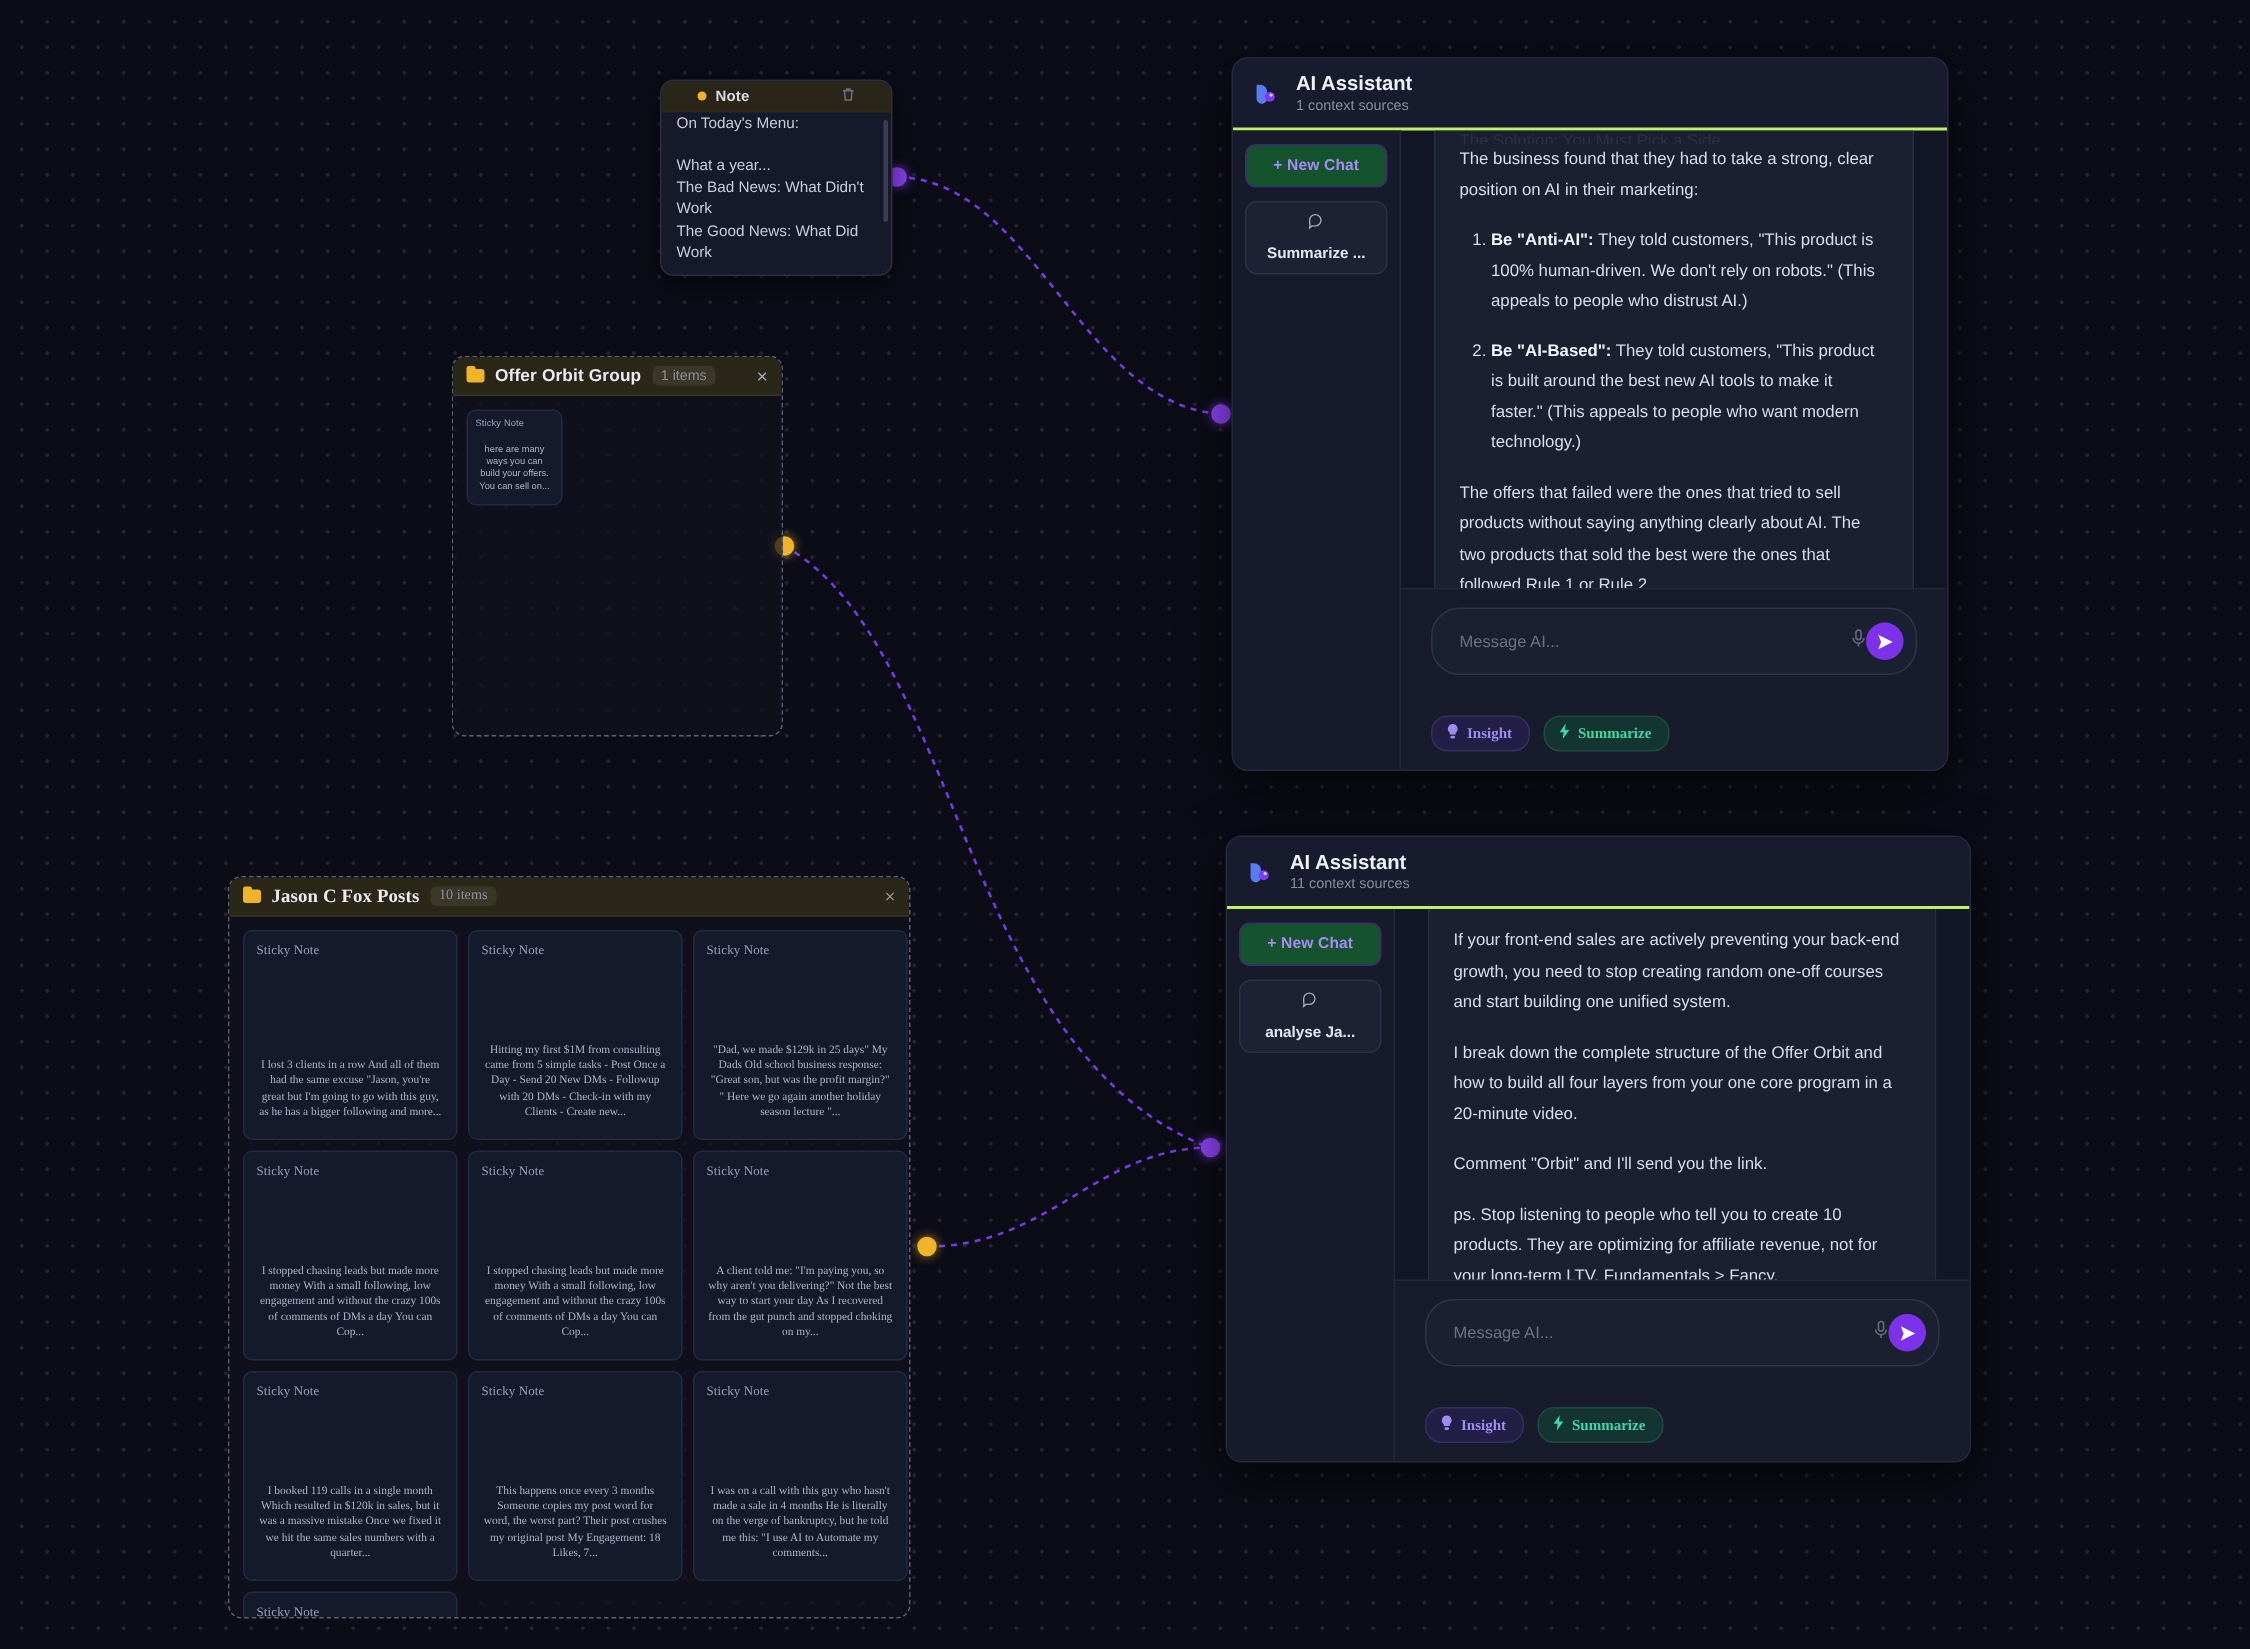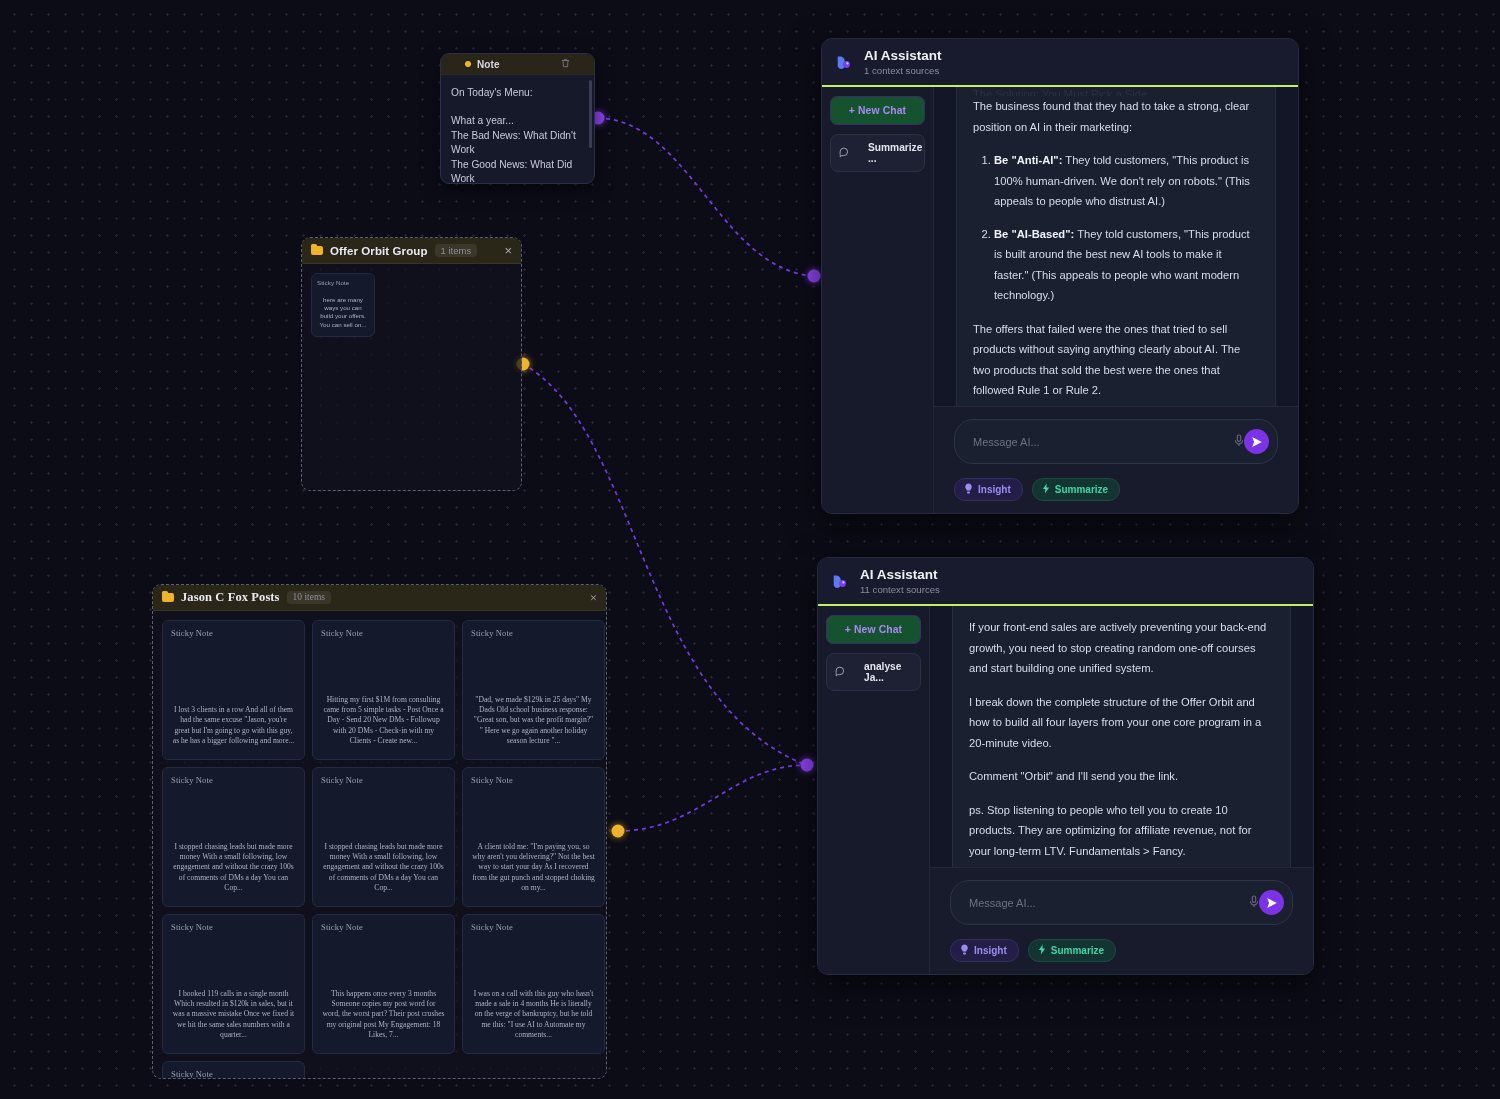--- a/index.html
+++ b/index.html
@@ -65,21 +65,21 @@
     background: #2a2519;
     display: flex; align-items: center;
     padding: 0 24px;
     gap: 6px;
     border-bottom: 1px solid #35302048;
   }
   .note-dot { width: 6px; height: 6px; border-radius: 50%; background: #f0b429; flex: none; }
   .note-title { font-size: 10px; color: #d8d9e3; font-weight: 600; letter-spacing: .1px; }
   .note-trash { margin-left: auto; font-size: 9px; color: #6e6f80; line-height: 1; }
   #note-node .note-body {
-    padding: 11px 10px 0 10px;
+    padding: 1px 10px 0 10px;
     font-size: 10.2px;
     line-height: 14.4px;
     color: #c9cbd8;
   }
   #note-node .note-body p { margin-bottom: 0; }
   #note-node .note-body .gap { height: 14px; }
   .note-scroll {
     position: absolute;
     right: 2px; top: 26px;
     width: 3px; height: 68px;
@@ -218,29 +218,30 @@
     border-radius: 7px;
     color: #a889f5;
     font-size: 10.4px;
     font-weight: 700;
     text-align: center;
     padding: 8px 0;
     letter-spacing: .1px;
   }
   .chat-item {
     display: flex; align-items: center;
-    gap: 18px;
+    gap: 8px;
     margin-top: 9px;
     background: #1d2133;
     border: 1px solid #2b3046;
     border-radius: 8px;
     padding: 7px 8px;
     color: #e4e6ef;
     font-size: 10.2px;
     font-weight: 600;
+    flex-direction: column;
   }
   .chat-item .bubble-icon { flex: none; opacity: .8; }
 
   .asst-main {
     flex: 1;
     min-width: 0;
     display: flex;
     flex-direction: column;
   }
   .asst-scroll {
@@ -293,21 +294,21 @@
     color: #6d7083;
   }
   .mic-icon { flex: none; opacity: .65; }
   .send-btn {
     width: 25px; height: 25px;
     border-radius: 50%;
     background: #7c32e8;
     display: flex; align-items: center; justify-content: center;
     flex: none;
   }
-  .quick-row { display: flex; gap: 9px; margin-top: 14px; }
+  .quick-row { display: flex; gap: 9px; margin-top: 27px; font-family: Liberation Serif, serif; }
   .chip {
     display: flex; align-items: center; gap: 5px;
     font-size: 10px;
     font-weight: 700;
     border-radius: 11px;
     padding: 4px 11px 4px 9px;
   }
   .chip.insight   { background: #221e45; border: 1px solid #34305e; color: #9f8cf3; }
   .chip.summarize { background: #133430; border: 1px solid #1d4a42; color: #3ed8a6; }
 

